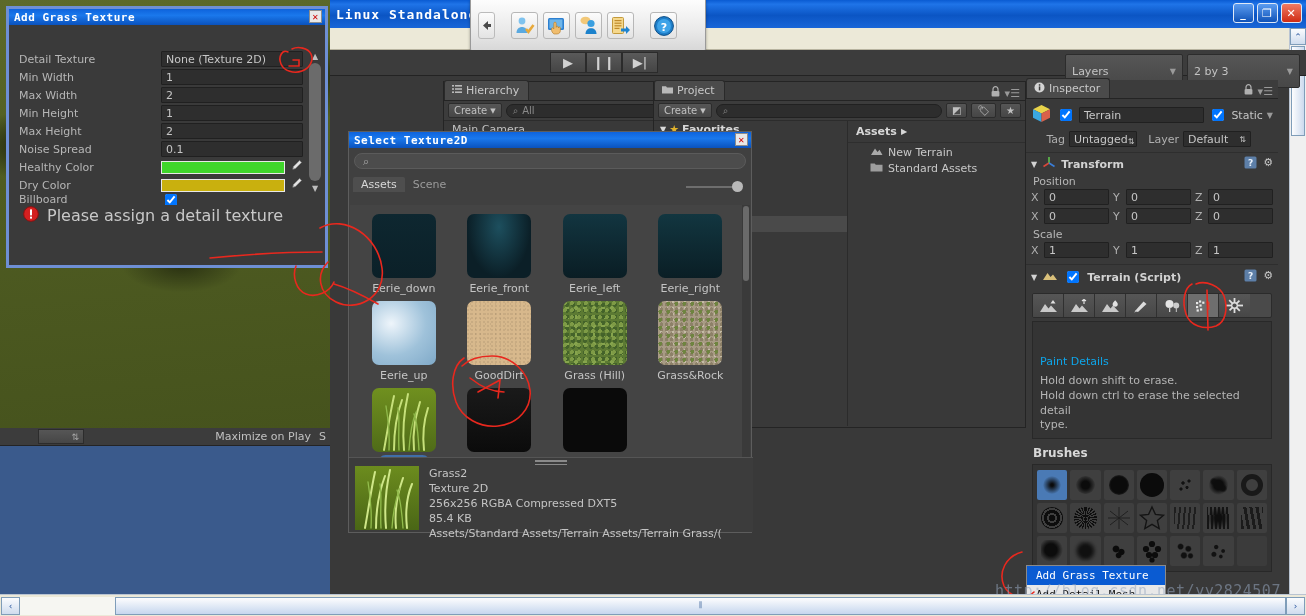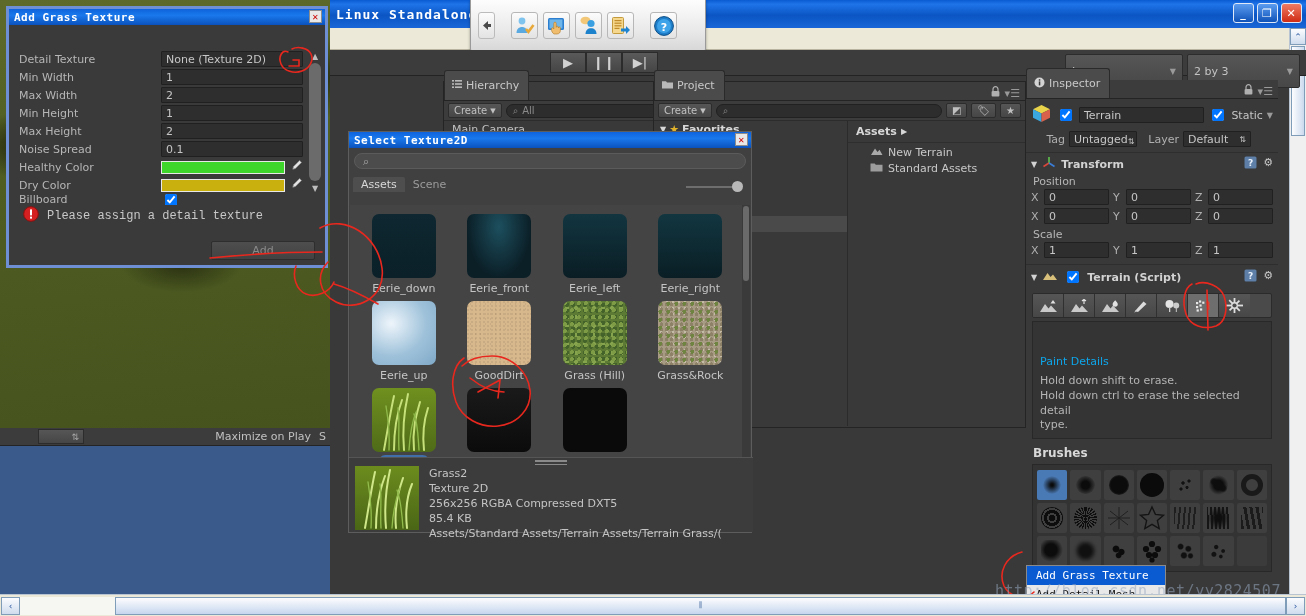--- a/index.html
+++ b/index.html
@@ -53,21 +53,21 @@
   .play-btn { width:36px; height:21px; background:linear-gradient(180deg,#5a5a5a,#454545);
      border:1px solid #2b2b2b; display:flex; align-items:center; justify-content:center; color:#d2d2d2; font-size:13px;}
   .ddown { position:absolute; height:20px; background:linear-gradient(180deg,#565656,#474747);
      border:1px solid #2c2c2c; border-radius:2px; color:#c3c3c3; font-size:11px;
      display:flex; align-items:center; padding:16px 6px; }
   .ddown .caret { margin-left:auto; font-size:8px; color:#9a9a9a; }
 
   
   .panel { position:absolute; background:#393939; border:1px solid #242424;}
   .tabstrip { height:19px; background:#3c3c3c; display:flex; align-items:flex-end; border-bottom:1px solid #242424;}
-  .tab { height:30px; background:#4b4b4b; border:1px solid #2a2a2a; border-bottom:none;
+  .tab { height:20px; background:#4b4b4b; border:1px solid #2a2a2a; border-bottom:none;
      border-radius:3px 3px 0 0; display:flex; align-items:center; gap:4px; padding:0 9px 0 7px;
      color:#c8c8c8; font-size:11px; }
   .panel-bar { height:20px; background:#3c3c3c; display:flex; align-items:center; gap:4px; padding:0 4px; border-bottom:1px solid #2c2c2c;}
   .mini-btn { height:15px; background:linear-gradient(180deg,#565656,#464646); border:1px solid #2c2c2c;
      border-radius:2px; color:#c0c0c0; font-size:10px; display:flex; align-items:center; padding:0 5px; gap:3px;}
   .searchfield { height:14px; border-radius:7px; background:#2d2d2d; border:1px solid #212121;
      display:flex; align-items:center; padding:0 6px; color:#8a8a8a; font-size:10px; gap:4px; flex:1;}
 
   
   #scene-view { left:0; top:0; width:330px; height:428px; overflow:hidden; }
@@ -894,26 +894,23 @@
     </div>
 
     <div style="display:flex; align-items:center; gap:8px; padding:6px 0 0 14px;">
       <span>
         <svg width="16" height="16" viewBox="0 0 16 16">
             <circle cx="8" cy="8" r="7.3" fill="#d42020" stroke="#8f0f0f"></circle>
             <rect x="7" y="3.4" width="2" height="6" fill="#fff"></rect>
             <rect x="7" y="10.6" width="2" height="2" fill="#fff"></rect>
           </svg>
       </span>
-      <span style="color:#c8c8c8; font-size:12px;font-family:Liberation Mono, monospace;">Please assign a detail texture</span>
-    </div>
-
-    <div style="display:flex; justify-content:flex-end; padding:16px 10px 0 0;">
-      <div style="width:104px; height:19px; background:linear-gradient(180deg,#4e4e4e,#424242); border:1px solid #2e2e2e; border-radius:2px; display:flex; align-items:center; justify-content:center; color:#8a8a8a; font-size:11px;">Add</div>
-    </div>
+      <span style="color:#c8c8c8; font-size:16px;">Please assign a detail texture</span>
+    </div>
+
   </div>
 </div>
 
 <svg class="annot" style="left:0; top:0;" width="1306" height="616">
   <g fill="none" stroke="#e8281e" stroke-width="1.6" stroke-linecap="round">
 
     <path d="M288 52 C282 49 278 57 281 64 C284 71 294 74 302 71 C310 68 314 60 311 54 C308 48 298 46 292 49"></path>
     <path d="M293 60 L299 60 L299 66 L289 66"></path>
 
     <path d="M320 228 C345 214 378 236 382 268 C386 298 356 312 336 302 C318 293 316 274 328 262"></path>

